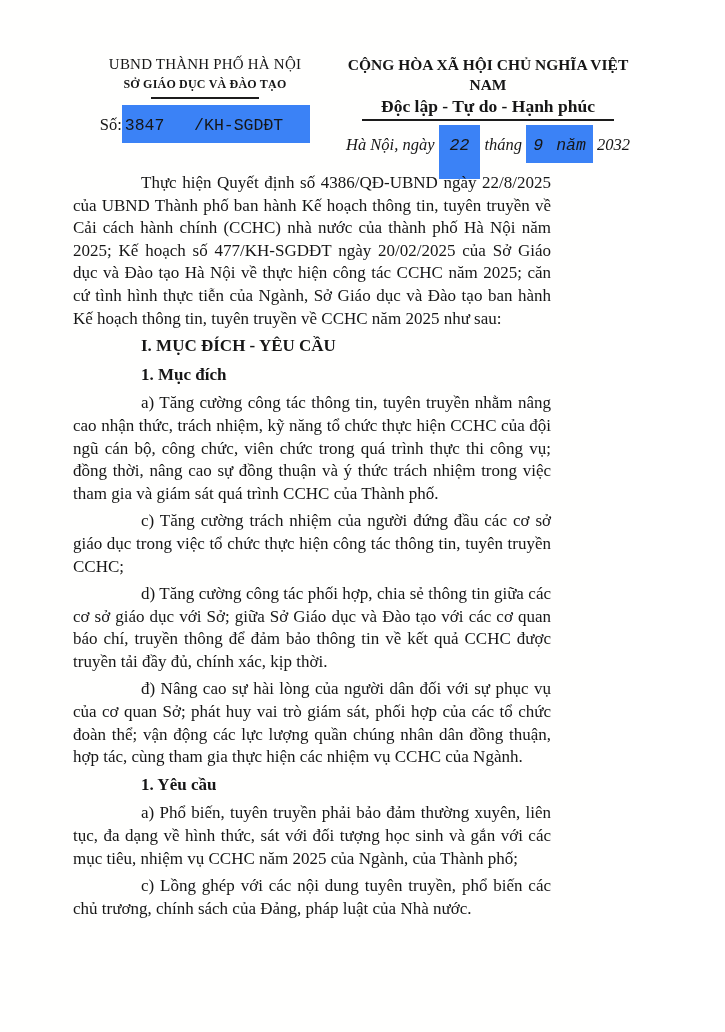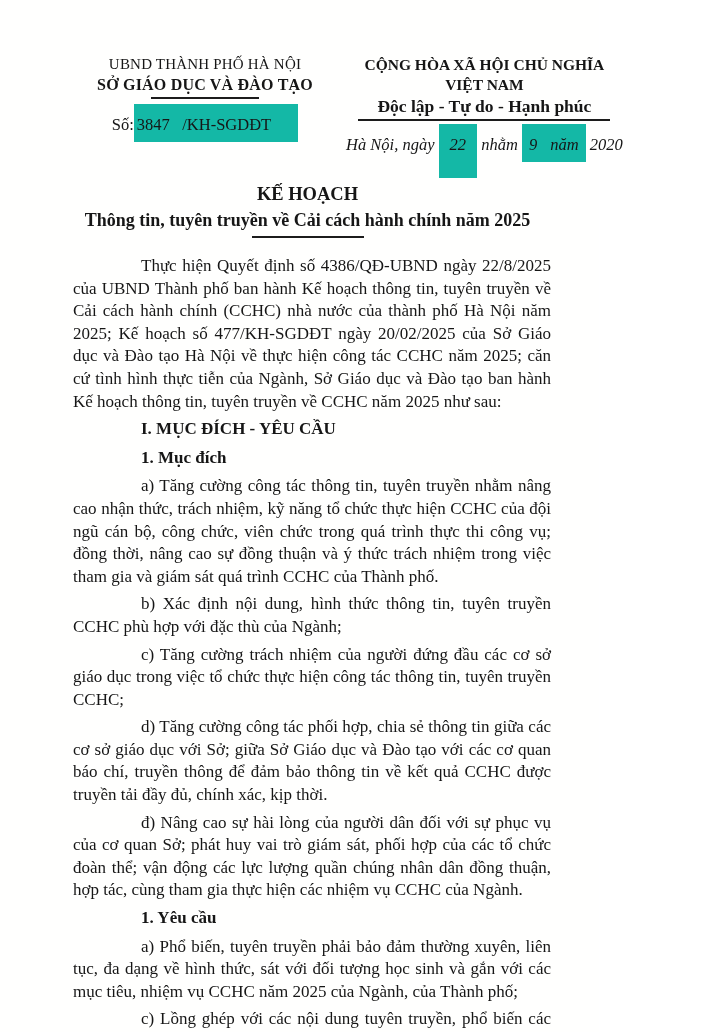--- a/index.html
+++ b/index.html
@@ -15,30 +15,30 @@
     padding: 55px 48px 0 64px;
     background: #fffffe;
     color: #161616;
     font-family: "Liberation Serif", "DejaVu Serif", serif;
   }
   
   .header { display: flex; }
   .header-left  { width: 282px; text-align: center; flex: 0 0 282px; }
   .header-right { flex: 1; text-align: center; }
   .h-line1-left  { font-size: 15px;   line-height: 19px; letter-spacing: .2px; }
-  .h-line2-left  { font-size: 16px;   line-height: 21px; font-weight: bold; letter-spacing: .2px; }
+  .h-line2-left  { font-size: 12px;   line-height: 21px; font-weight: bold; letter-spacing: .2px; }
   .h-line1-right { font-size: 15.5px; line-height: 20px; font-weight: bold; }
   .h-line2-right { font-size: 17.5px; line-height: 22px; font-weight: bold; }
   .rule { height: 0; border-top: 2px solid #1c1c1c; margin: 2px auto 0; }
   .rule-left  { width: 108px; }
   .rule-right { width: 252px; }
   .doc-number { margin-top: 16px; font-size: 16.5px; text-align: center; }
   .date-line  { margin-top: 14px; font-size: 16.5px; font-style: italic; text-align: center; white-space: nowrap; }
   
-  .hl { background: #14b8a6; }
+  .hl { background: #3b82f6; font-family: Liberation Mono, monospace; }
   .hl-docno { padding: 11px 27px 8px 3px; }
   .hl-day   { padding: 11px 11px 24px 11px; }
   .hl-month { padding: 11px 7px 8px 7px; }
   .hl .gap  { display: inline-block; width: 13px; }
   
   .title-block { margin-top: 27px; text-align: center; }
   .title1 { font-size: 18.5px; font-weight: bold; line-height: 24px; }
   .title2 { font-size: 18px;   font-weight: bold; line-height: 24px; margin-top: 2px; }
   .rule-title { width: 112px; margin-top: 4px; border-top-width: 2px; }
   
@@ -63,38 +63,32 @@
       <div class="h-line2-left">SỞ GIÁO DỤC VÀ ĐÀO TẠO</div>
       <div class="rule rule-left"></div>
       <div class="doc-number"><span>Số:</span><span class="hl hl-docno">3847&nbsp;&nbsp; /KH-SGDĐT</span></div>
     </div>
     <div class="header-right">
       <div class="h-line1-right">CỘNG HÒA XÃ HỘI CHỦ NGHĨA VIỆT NAM</div>
       <div class="h-line2-right">Độc lập - Tự do - Hạnh phúc</div>
       <div class="rule rule-right"></div>
       <div class="date-line"><span>Hà Nội, ngày</span>
         <span class="hl hl-day">22</span>
-        <span>nhằm</span>
+        <span>tháng</span>
         <span class="hl hl-month"><span>9</span><span class="gap"></span><span>năm</span></span>
-        <span>2020</span></div>
+        <span>2032</span></div>
     </div>
   </div>
 
-  <div class="title-block">
-    <div class="title1">KẾ HOẠCH</div>
-    <div class="title2">Thông tin, tuyên truyền về Cải cách hành chính năm 2025</div>
-    <div class="rule rule-title"></div>
-  </div>
 
   <div class="body-text">
     <p>Thực hiện Quyết định số 4386/QĐ-UBND ngày 22/8/2025 của UBND Thành phố ban hành Kế hoạch thông tin, tuyên truyền về Cải cách hành chính (CCHC) nhà nước của thành phố Hà Nội năm 2025; Kế hoạch số 477/KH-SGDĐT ngày 20/02/2025 của Sở Giáo dục và Đào tạo Hà Nội về thực hiện công tác CCHC năm 2025; căn cứ tình hình thực tiễn của Ngành, Sở Giáo dục và Đào tạo ban hành Kế hoạch thông tin, tuyên truyền về CCHC năm 2025 như sau:</p>
     <p class="hd">I. MỤC ĐÍCH - YÊU CẦU</p>
     <p class="hd">1. Mục đích</p>
     <p>a) Tăng cường công tác thông tin, tuyên truyền nhằm nâng cao nhận thức, trách nhiệm, kỹ năng tổ chức thực hiện CCHC của đội ngũ cán bộ, công chức, viên chức trong quá trình thực thi công vụ; đồng thời, nâng cao sự đồng thuận và ý thức trách nhiệm trong việc tham gia và giám sát quá trình CCHC của Thành phố.</p>
-    <p>b) Xác định nội dung, hình thức thông tin, tuyên truyền CCHC phù hợp với đặc thù của Ngành;</p>
     <p>c) Tăng cường trách nhiệm của người đứng đầu các cơ sở giáo dục trong việc tổ chức thực hiện công tác thông tin, tuyên truyền CCHC;</p>
     <p>d) Tăng cường công tác phối hợp, chia sẻ thông tin giữa các cơ sở giáo dục với Sở; giữa Sở Giáo dục và Đào tạo với các cơ quan báo chí, truyền thông để đảm bảo thông tin về kết quả CCHC được truyền tải đầy đủ, chính xác, kịp thời.</p>
     <p>đ) Nâng cao sự hài lòng của người dân đối với sự phục vụ của cơ quan Sở; phát huy vai trò giám sát, phối hợp của các tổ chức đoàn thể; vận động các lực lượng quần chúng nhân dân đồng thuận, hợp tác, cùng tham gia thực hiện các nhiệm vụ CCHC của Ngành.</p>
     <p class="hd">1. Yêu cầu</p>
     <p>a) Phổ biến, tuyên truyền phải bảo đảm thường xuyên, liên tục, đa dạng về hình thức, sát với đối tượng học sinh và gắn với các mục tiêu, nhiệm vụ CCHC năm 2025 của Ngành, của Thành phố;</p>
     <p>c) Lồng ghép với các nội dung tuyên truyền, phổ biến các chủ trương, chính sách của Đảng, pháp luật của Nhà nước.</p>
   </div>
 
 </div>
 

